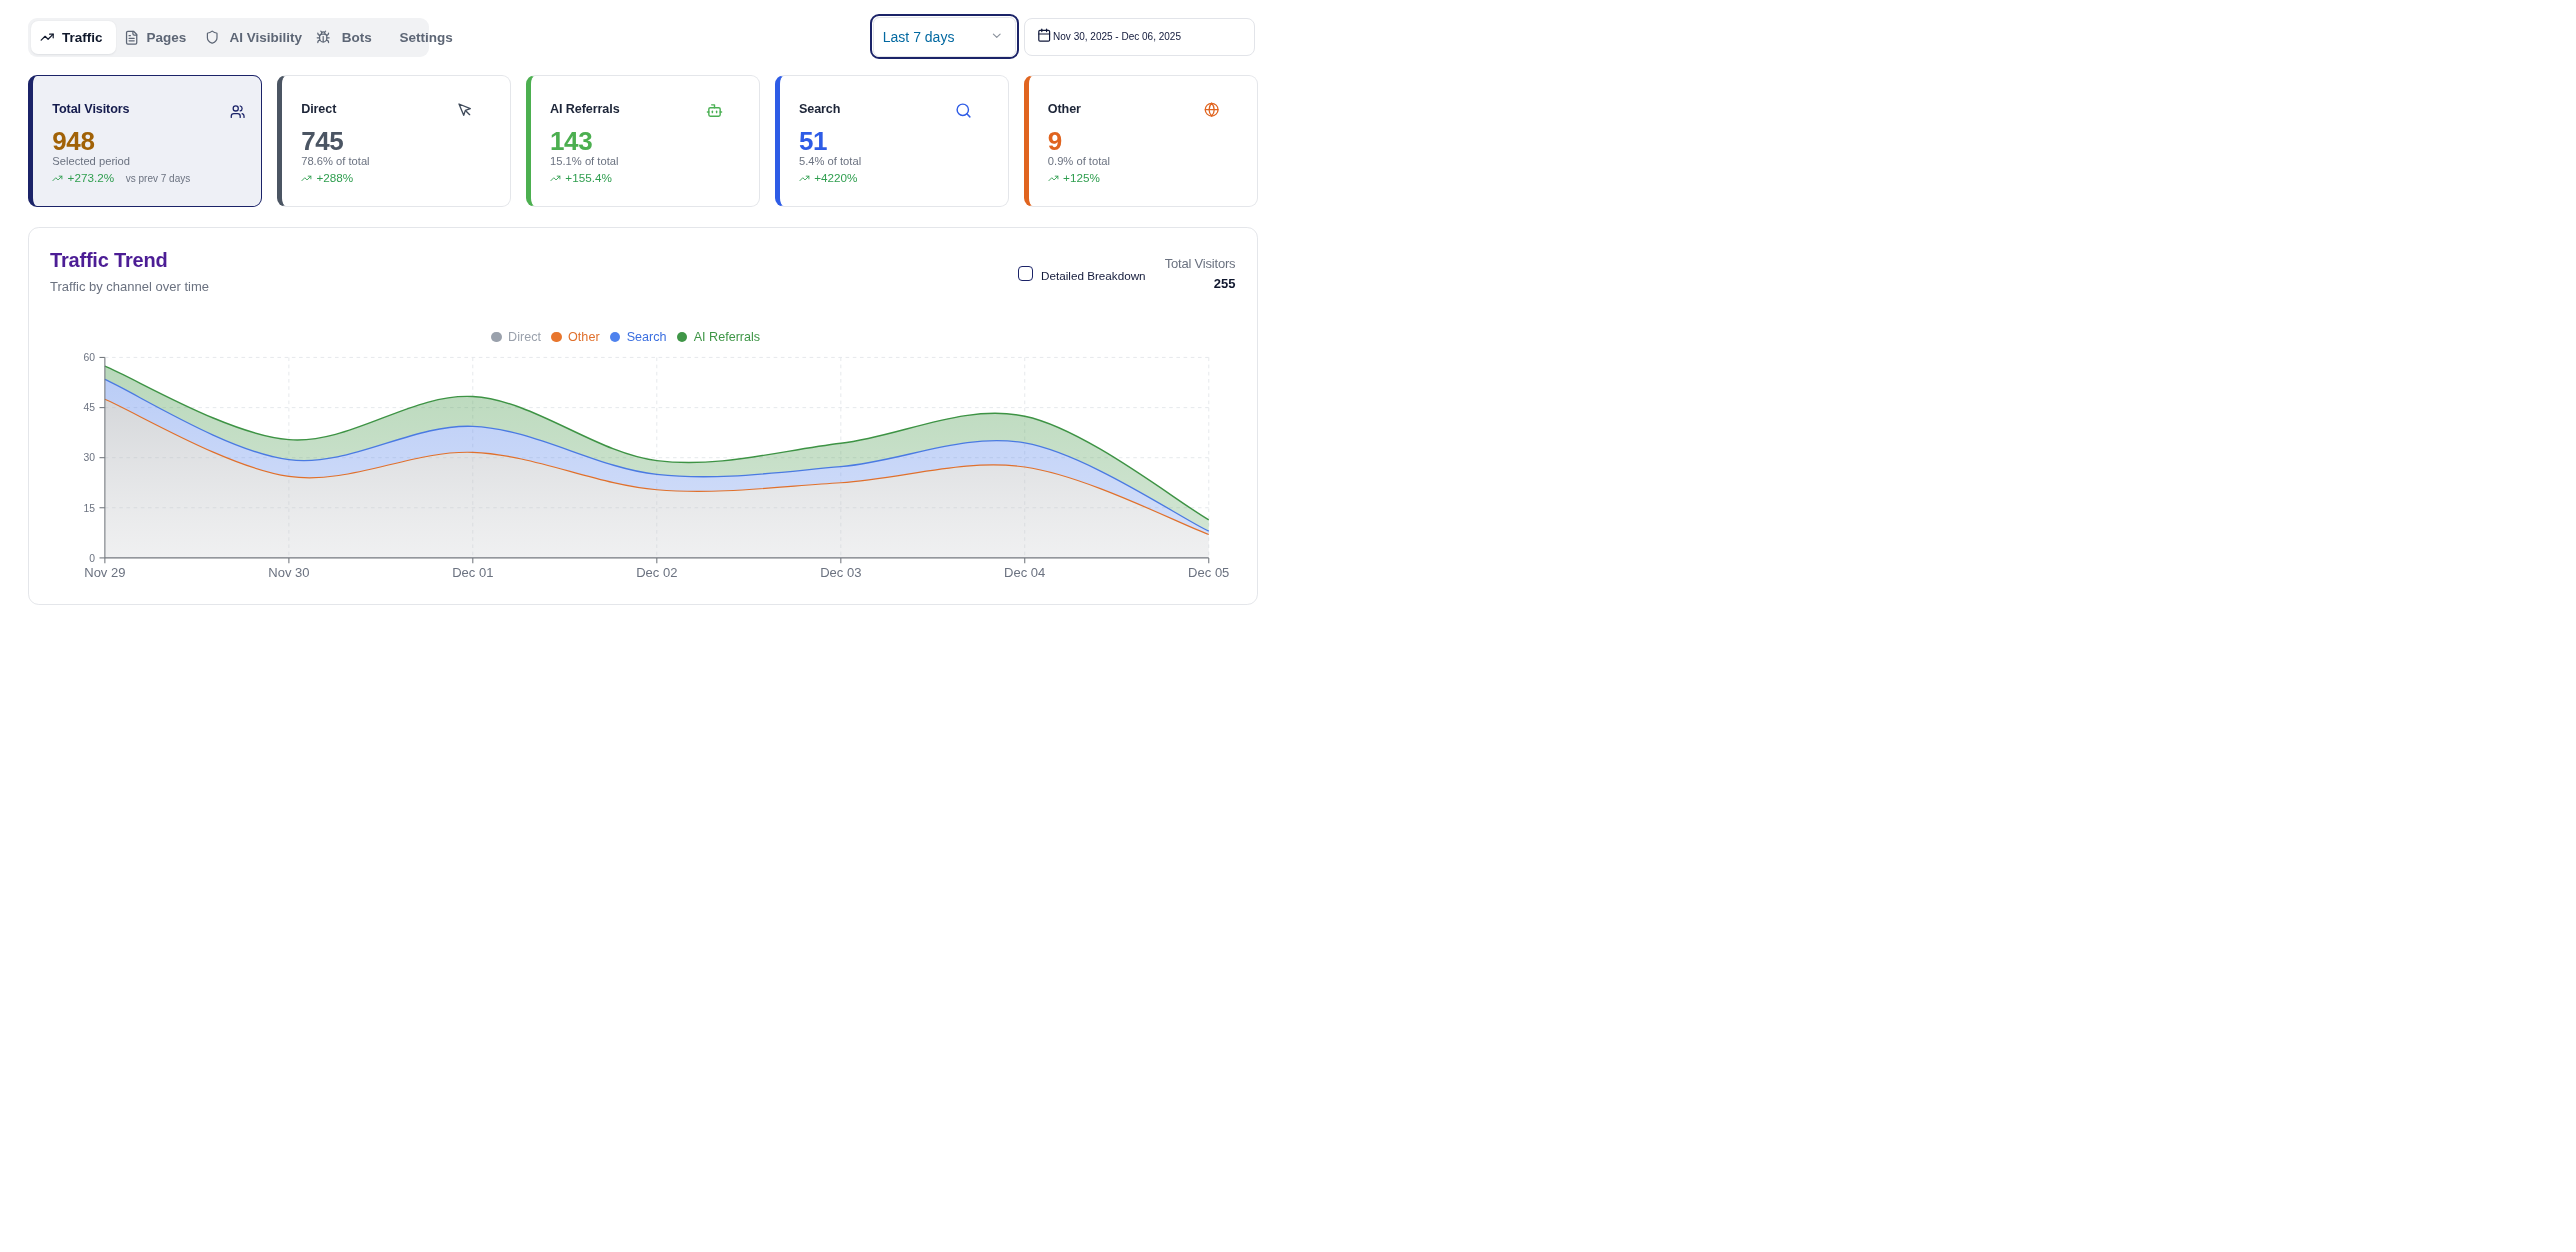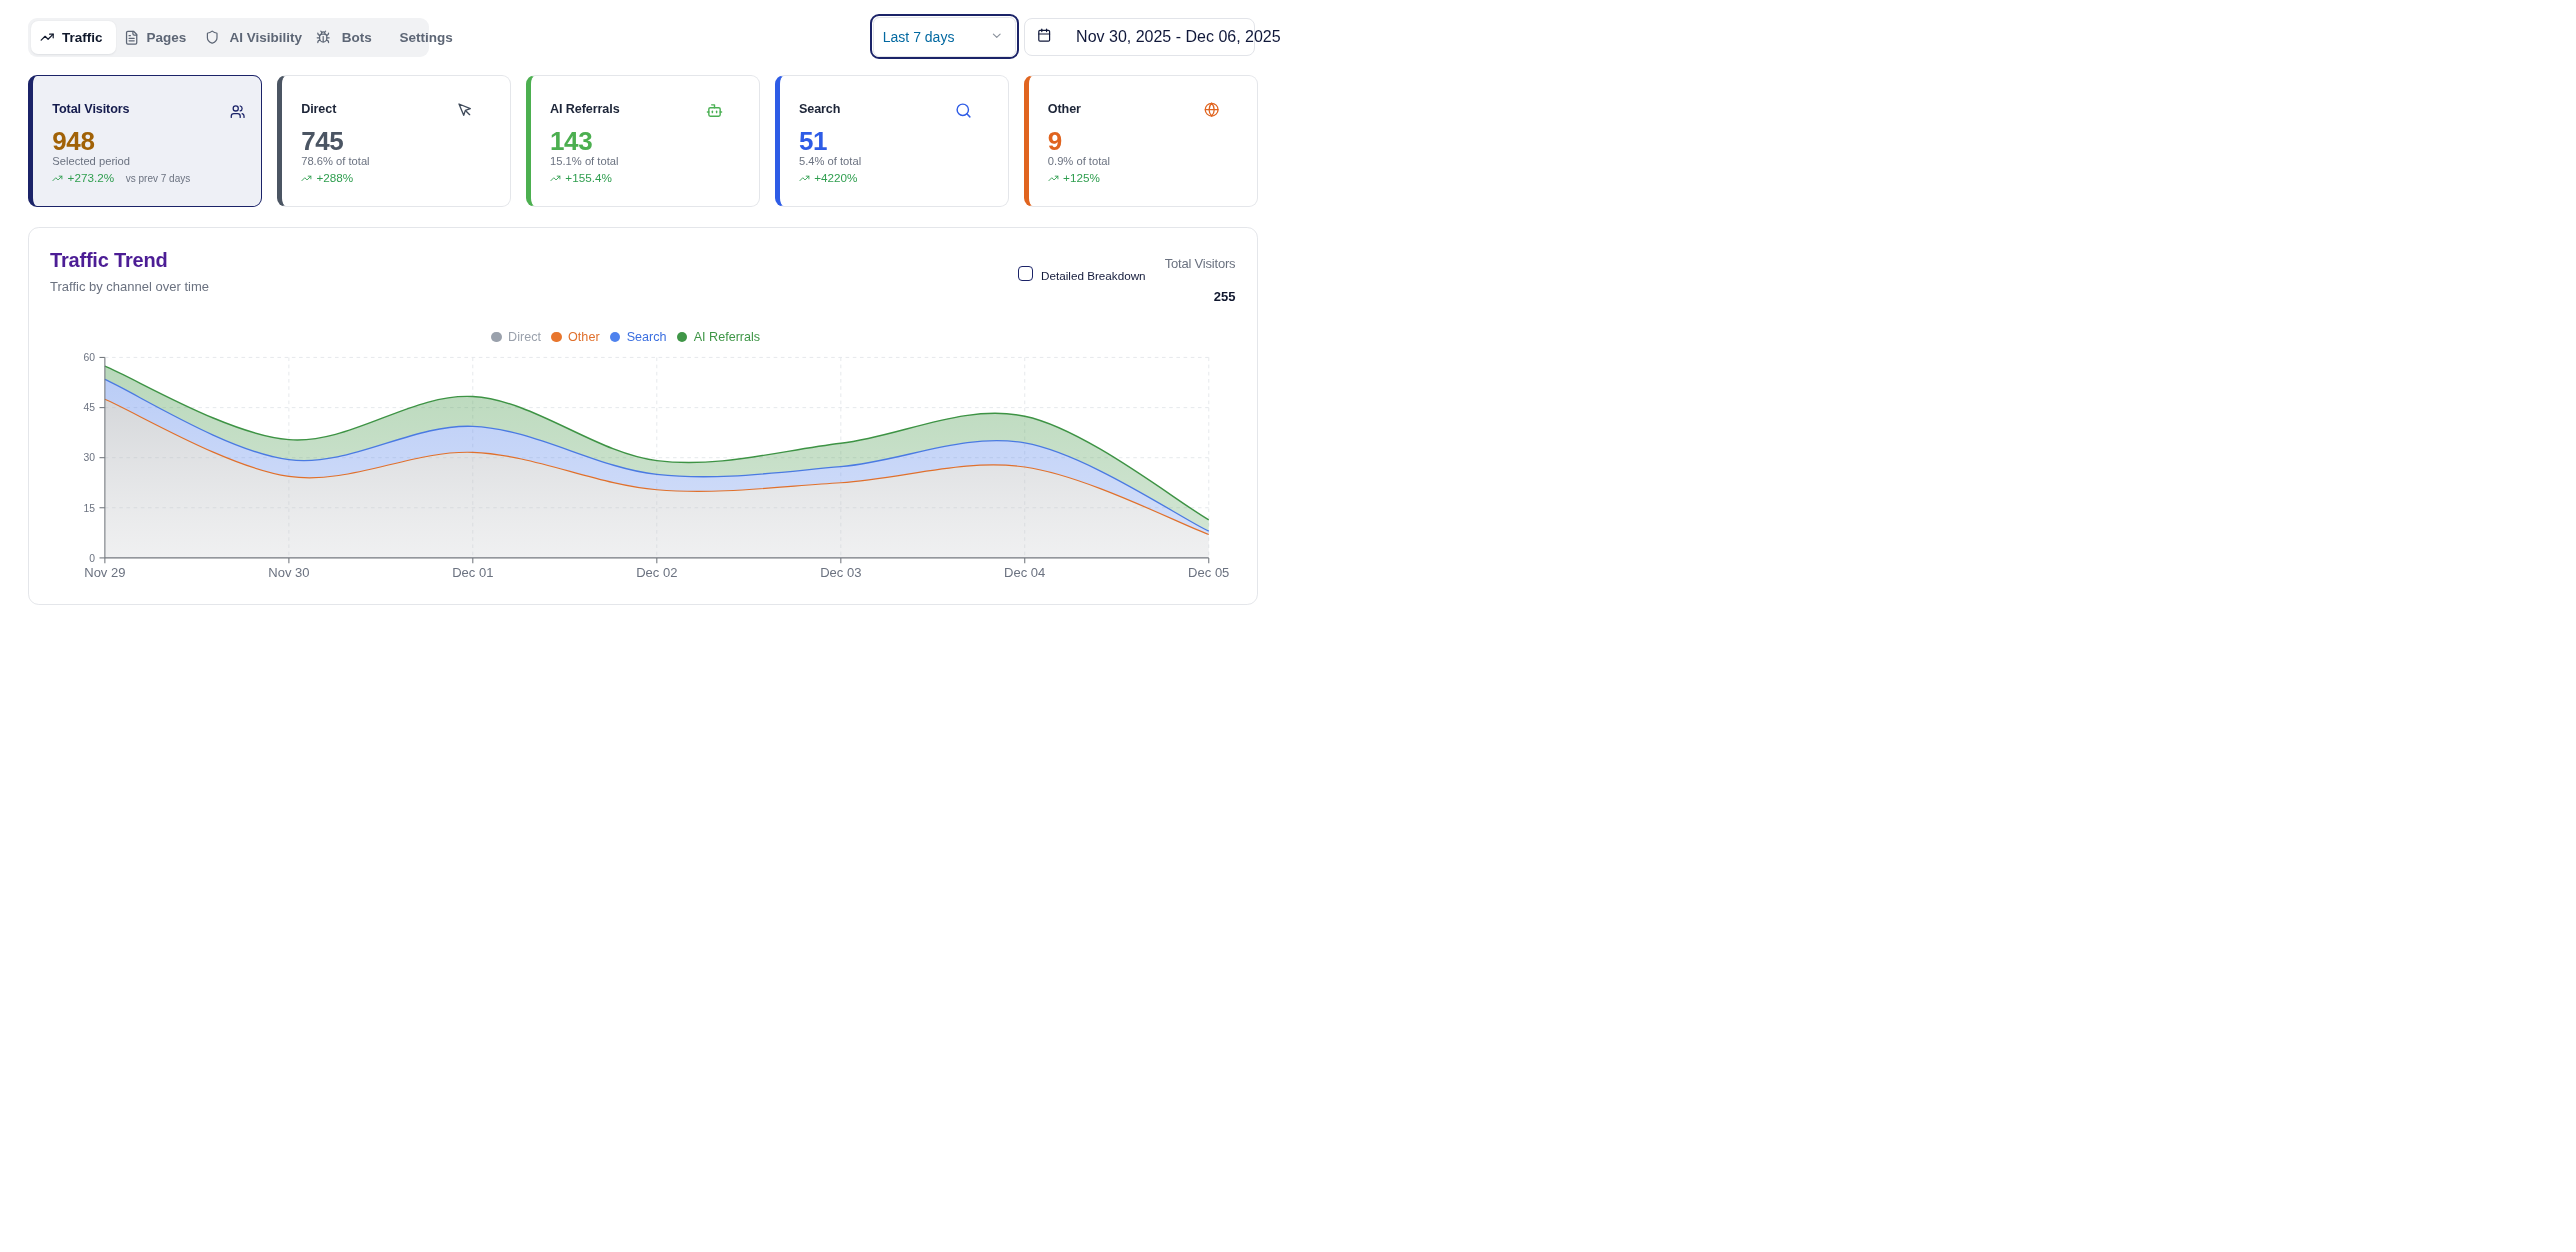--- a/index.html
+++ b/index.html
@@ -7,21 +7,21 @@
 .tab { display:flex; align-items:center; color:#5d6675; font-size:13.5px; font-weight:700; height:33px; white-space:nowrap; }
 .tab svg { display:block; }
 .tab.active { background:#fff; color:#10182b; border-radius:7.2px; box-shadow:0 0.9px 1.8px rgba(16,24,40,.08); }
 .tab svg { flex:none; }
 .sel { position:absolute; left:870px; top:14.4px; width:149px; height:45px; border-radius:9px; border:2.7px solid #1b2368; background:#fff; display:flex; align-items:center; padding:0 10.8px; }
 .sel-inner { position:absolute; inset:0.9px; border:0.9px solid #e4e6ea; border-radius:6.3px; }
 .sel span { color:#0369a1; font-size:14px; position:relative; }
 .sel .chev { position:absolute; right:13.5px; color:#8a919c; }
 .datebox { position:absolute; left:1024px; top:17.5px; width:231px; height:38px; border:0.9px solid #e2e4e9; border-radius:8px; background:#fff; display:flex; align-items:center; color:#10183a; }
 .datebox .cal { margin-left:11.7px; color:#10183a; }
-.datebox .dtxt { margin-left:25px; font-size:16px; font-weight:500; white-space:nowrap; }
+.datebox .dtxt { margin-left:2px; font-size:10px; font-weight:500; white-space:nowrap; }
 .cards { position:absolute; left:28px; top:75px; width:1230px; display:flex; gap:14.4px; }
 .card { width:235px; height:132px; background:#fff; border:0.9px solid #e4e6ea; border-left:5.4px solid #4b5563; border-radius:9px; position:relative; }
 .card.tv { background:#eef0f6; border:1.8px solid #1b2368; border-left:5px solid #1b2368; }
 .c-title { position:absolute; left:19.3px; top:27px; font-size:12.6px; font-weight:700; color:#1d2538; line-height:13.5px; letter-spacing:-0.1px; white-space:nowrap; }
 .c-ic { position:absolute; left:175px; top:26px; }
 .card.tv .c-ic { left:197px; top:28px; }
 .c-num { position:absolute; left:19.3px; top:53px; font-size:26px; font-weight:700; letter-spacing:-0.4px; line-height:25px; }
 .c-sub { position:absolute; left:19.3px; top:80px; font-size:11.2px; color:#6b7280; line-height:11.7px; white-space:nowrap; }
 .c-trend { position:absolute; left:19.3px; top:95px; display:flex; align-items:flex-end; gap:4.5px; }
 .c-trend .ti { color:#2f9e4f; }
@@ -31,21 +31,21 @@
 .plot { position:absolute; left:0; top:0; }
 .grid { stroke:#e3e6ea; stroke-width:1; stroke-dasharray:4 4; }
 .ax { stroke:#74797f; stroke-width:1.2; }
 .p-title { position:absolute; left:21px; top:20.7px; font-size:20px; font-weight:800; color:#4c1d95; letter-spacing:-0.2px; }
 .p-sub { position:absolute; left:21px; top:51px; font-size:13px; color:#6b7280; }
 .chkrow { position:absolute; left:989px; top:38px; display:flex; align-items:center; }
 .chk { width:15px; height:15px; border:1.3px solid #1b2368; border-radius:4px; background:#fff; }
 .chklab { margin-left:8px; margin-top:2.7px; font-size:11.7px; color:#131a3a; white-space:nowrap; }
 .tvis { position:absolute; right:21.6px; top:28px; text-align:right; }
 .tvis .a { font-size:13px; letter-spacing:-0.2px; color:#6b7280; }
-.tvis .b { font-size:13px; font-weight:700; color:#10172e; margin-top:18px; }
+.tvis .b { font-size:13px; font-weight:700; color:#10172e; margin-top:5px; }
 .legend { position:absolute; left:462px; top:102px; display:flex; gap:10px; align-items:center; }
 .litem { display:flex; align-items:center; gap:6.3px; font-size:12.6px; }
 .dot { width:10.8px; height:10.8px; border-radius:50%; }
 </style></head>
 <body>
 <div class="tabs">
   <div class="tab active" style="padding:0 13.5px 0 9.4px;gap:7.6px">
       <svg class="" width="14.4" height="14.4" viewBox="0 0 24 24" fill="none" stroke="currentColor" stroke-width="2" stroke-linecap="round" stroke-linejoin="round">
         <polyline points="22 7 13.5 15.5 8.5 10.5 2 17"></polyline>
         <polyline points="16 7 22 7 22 13"></polyline>

